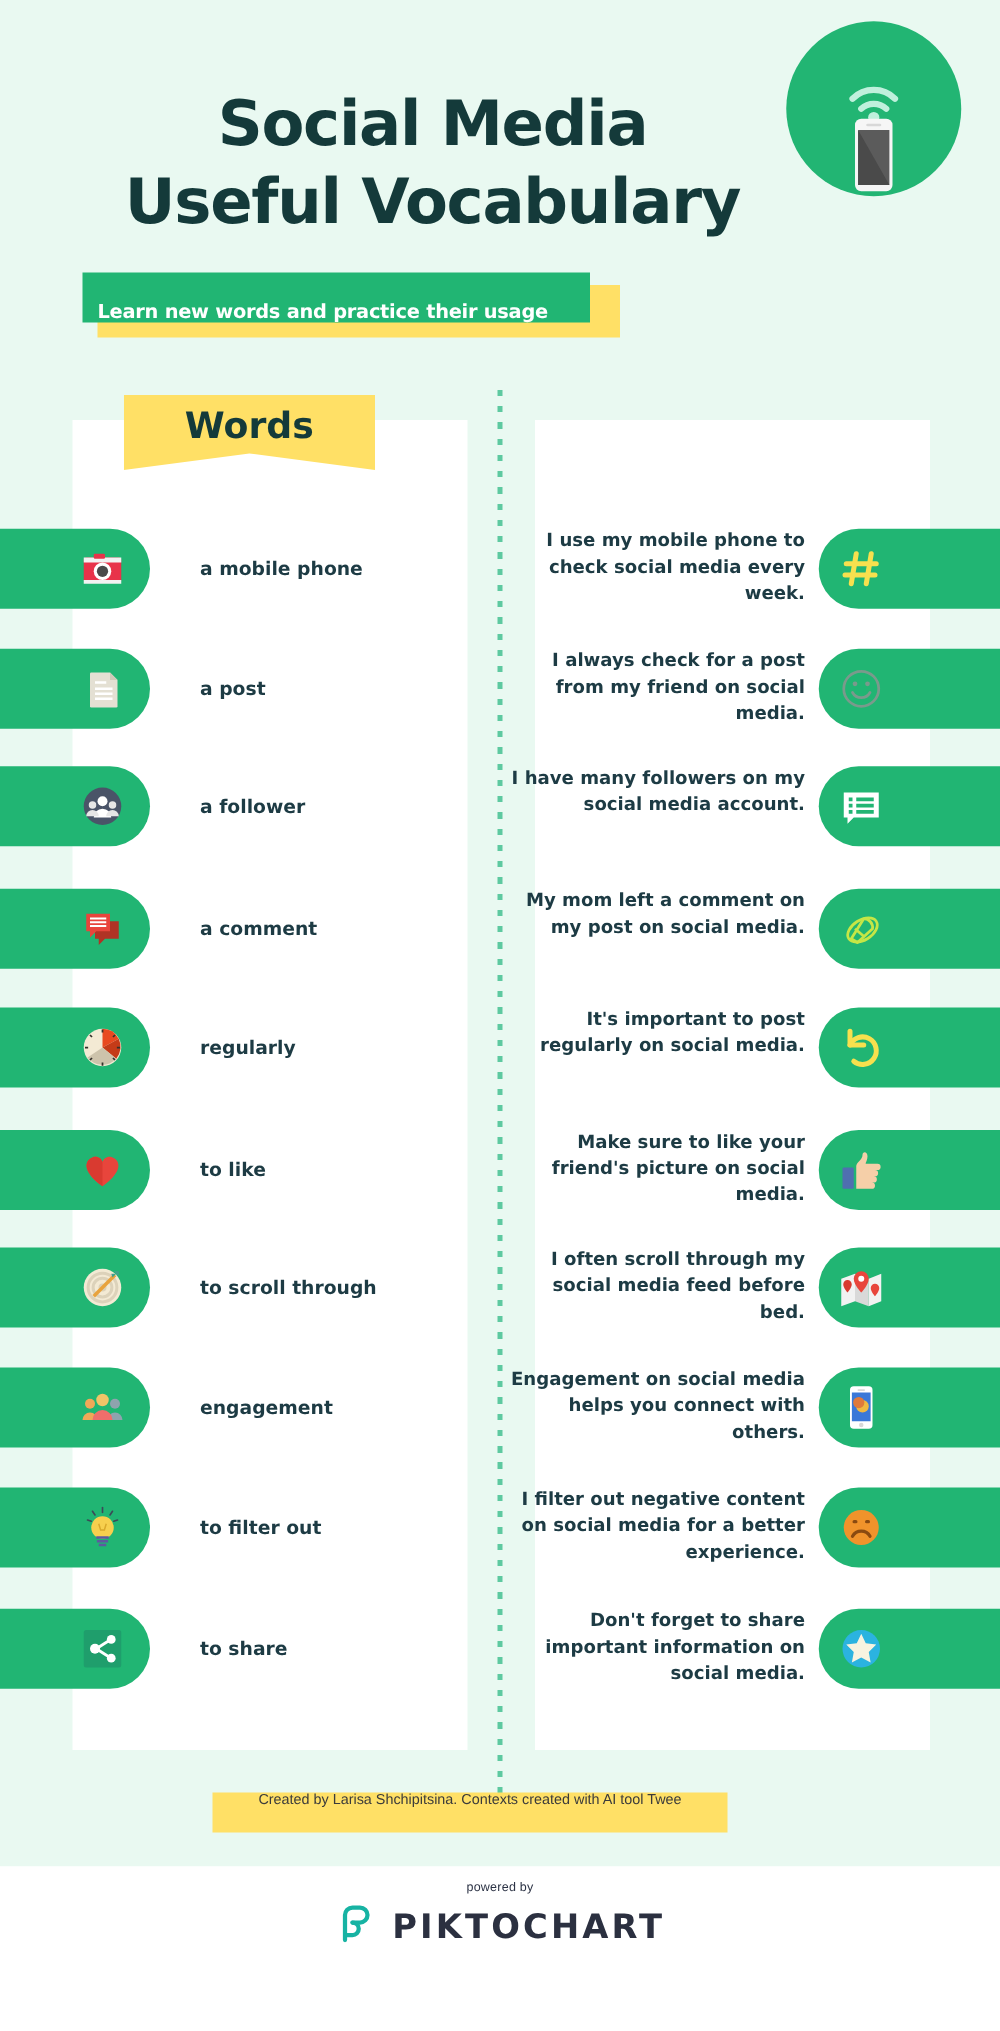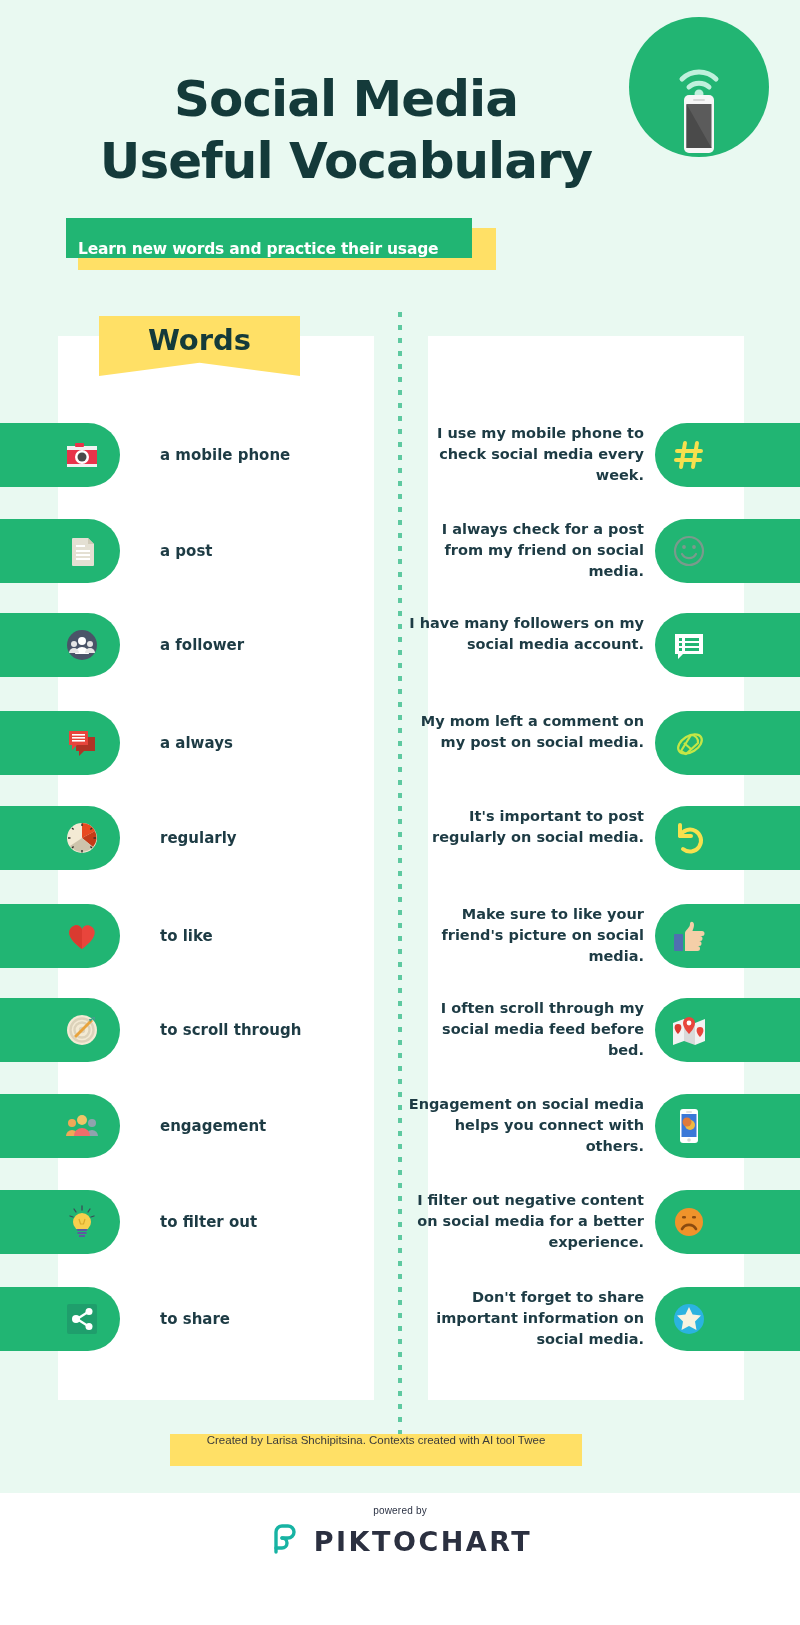--- a/index.html
+++ b/index.html
@@ -363,21 +363,21 @@
             <path d="M14 14 h19 v14 h-11 l-5 5 v-5 h-3 z" fill="#b03325"></path>
             <path d="M7 8 h19 v14 h-11 l-5 5 v-5 H7 z" fill="#e8453c"></path>
             <g fill="#ffffff">
               <rect x="10" y="11" width="13" height="1.6"></rect>
               <rect x="10" y="14" width="13" height="1.6"></rect>
               <rect x="10" y="17" width="13" height="1.6"></rect>
             </g>
           </svg>
         </div>
       </div>
-      <div class="word-label">a always</div>
+      <div class="word-label">a comment</div>
     </div>
 
     <div class="word-row" style="top:806px;left:0;width:400px">
       <div class="word-pill">
         <div class="word-pill-icon">
           <svg width="40" height="40" viewBox="0 0 40 40">
             <circle cx="20" cy="20" r="15" fill="#f3ead4"></circle>
             <path d="M20 20 L20 5 A15 15 0 0 1 33 13 z" fill="#e8491f"></path>
             <path d="M20 20 L33 13 A15 15 0 0 1 31 29 z" fill="#c43b18"></path>
             <path d="M20 20 L31 29 A15 15 0 0 1 8 28 z" fill="#cdc3ab"></path>

